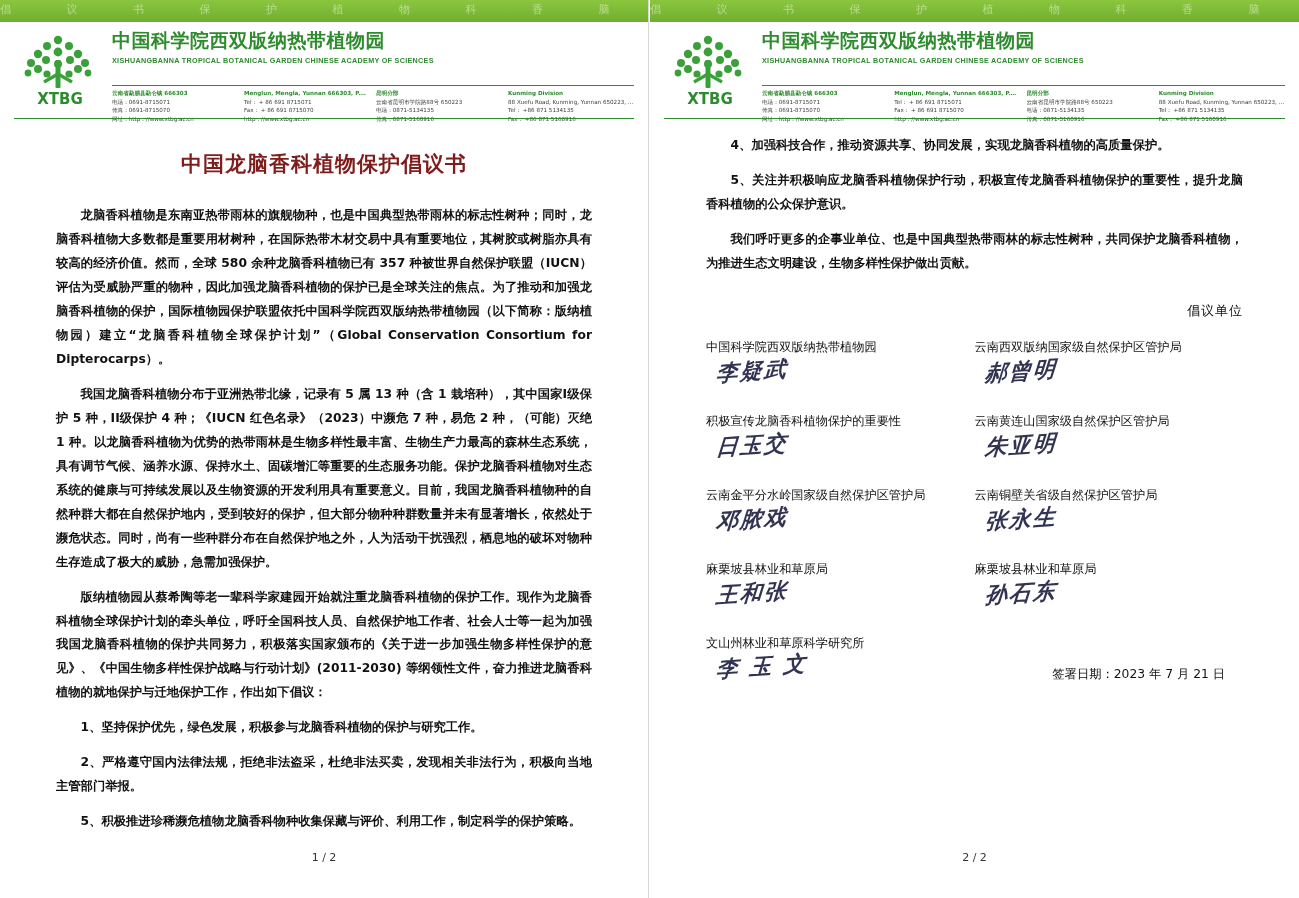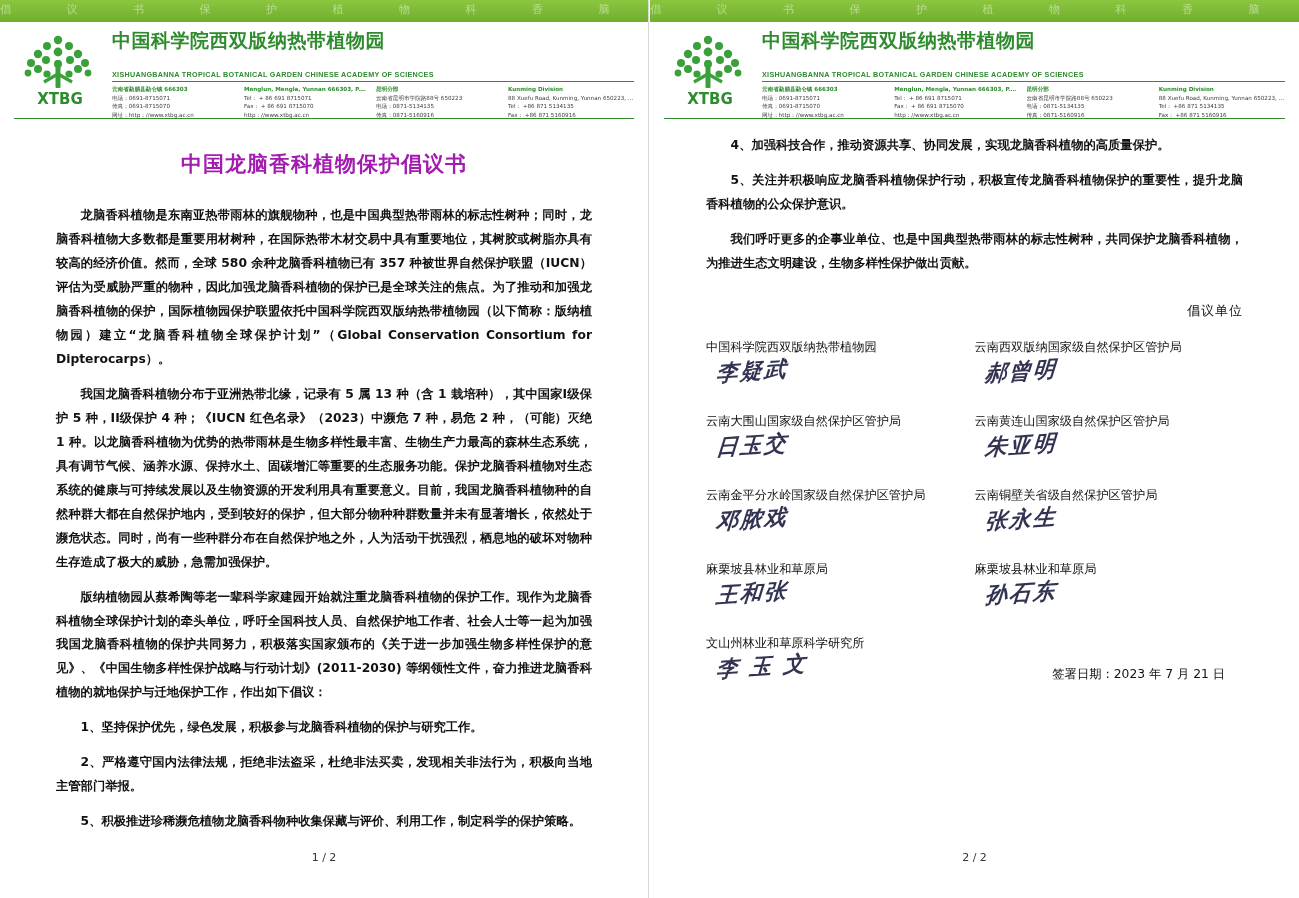--- a/index.html
+++ b/index.html
@@ -65,23 +65,23 @@
     color: #2e8b2e;
     letter-spacing: 0.5px;
     font-family: "DejaVu Sans", sans-serif;
     line-height: 1.15;
   }
   .lh-en {
     font-size: 7.2px;
     font-weight: bold;
     color: #2e8b2e;
     letter-spacing: 0.3px;
-    margin-top: 18px;
+    margin-top: 4px;
     border-bottom: 1.5px solid #2e8b2e;
-    padding-bottom: 2px;
+    padding-bottom: 20px;
   }
   .lh-cols {
     display: flex;
     margin-top: 3px;
     gap: 6px;
     font-size: 5.6px;
     color: #3b3b3b;
     line-height: 1.55;
     font-family: "DejaVu Sans", sans-serif;
   }
@@ -101,21 +101,21 @@
     bottom: 58px;
     color: #111;
     font-family: "DejaVu Sans", sans-serif;
   }
   .doc-title {
     text-align: center;
     font-size: 21px;
     font-weight: bold;
     letter-spacing: 1px;
     margin: 22px 0 26px 0;
-    color: #a21caf;
+    color: #7f1d1d;
   }
   p.para {
     font-size: 12.3px;
     line-height: 1.95;
     text-align: justify;
     text-justify: inter-ideograph;
     margin: 0 0 11px 0;
     text-indent: 2em;
     color: #111;
     font-weight: bold;
@@ -329,21 +329,21 @@
 
       <div class="sig-title">倡议单位</div>
 
       <div class="sig-grid">
         <div class="sig-col">
           <div class="sig-block">
             <div class="sig-org">中国科学院西双版纳热带植物园</div>
             <div class="sig-ink">李疑武</div>
           </div>
           <div class="sig-block">
-            <div class="sig-org">云南大围山国家级自然保护区管护局</div>
+            <div class="sig-org">积极宣传龙脑香科植物保护的重要性</div>
             <div class="sig-ink">日玉交</div>
           </div>
           <div class="sig-block">
             <div class="sig-org">云南金平分水岭国家级自然保护区管护局</div>
             <div class="sig-ink">邓脓戏</div>
           </div>
           <div class="sig-block">
             <div class="sig-org">麻栗坡县林业和草原局</div>
             <div class="sig-ink">王和张</div>
           </div>

